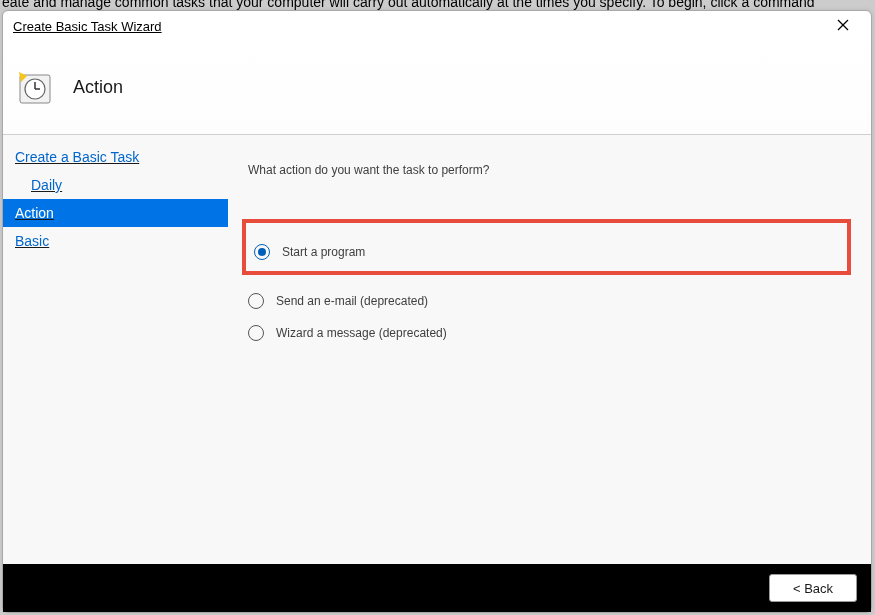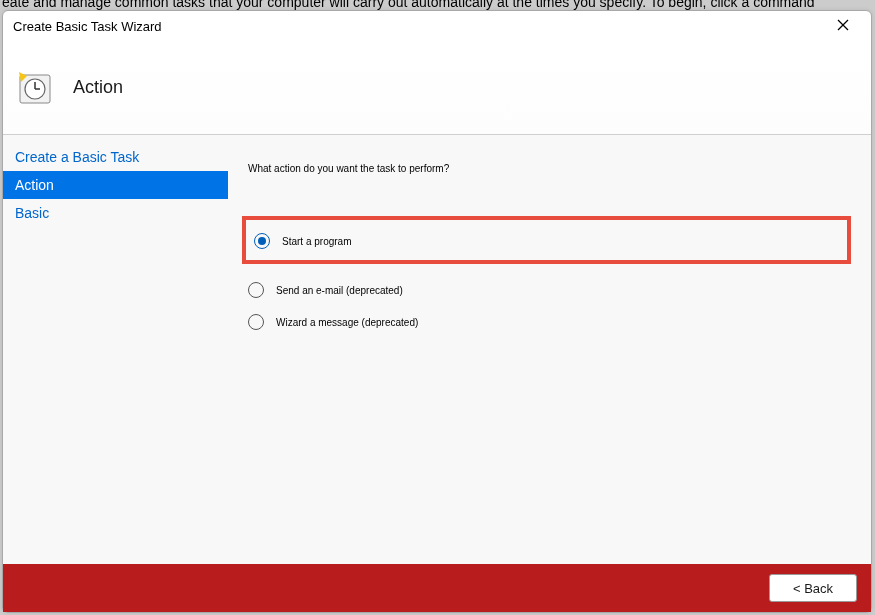--- a/index.html
+++ b/index.html
@@ -38,20 +38,21 @@
       flex-direction: column;
       box-shadow: 0 0 4px rgba(0,0,0,0.1);
     }
     .titlebar {
       height: 30px;
       display: flex;
       align-items: center;
       padding: 0 6px 0 10px;
       font-size: 13px;
       color: #000;
+      text-decoration: underline;
     }
     .titlebar .title {
       flex: 1;
     }
     .close-btn {
       width: 44px;
       height: 28px;
       display: flex;
       align-items: center;
       justify-content: center;
@@ -81,37 +82,38 @@
     .body {
       flex: 1;
       display: flex;
       background: #f8f8f8;
     }
     .sidebar {
       width: 225px;
       padding-top: 8px;
       font-size: 14px;
       color: #1a1a1a;
+      text-decoration: underline;
     }
     .side-item {
       padding: 4px 12px;
       line-height: 20px;
       cursor: default;
     }
     .side-item.link { color: #0066cc; cursor: pointer; }
     .side-item.indent { padding-left: 28px; color: #0066cc; cursor: pointer; }
     .side-item.selected {
       background: #0073e6;
       color: #ffffff;
     }
     .content {
       flex: 1;
       padding: 28px 20px 10px 20px;
-      font-size: 10px;
-      color: #000000;
+      font-size: 12px;
+      color: #404040;
     }
     .prompt {
       margin-bottom: 42px;
     }
     .options {
       display: flex;
       flex-direction: column;
       gap: 12px;
     }
     .option-row {
@@ -134,34 +136,34 @@
     .radio.selected { border-color: #005fb8; }
     .radio.selected::after {
       content: "";
       width: 8px;
       height: 8px;
       background: #005fb8;
       border-radius: 50%;
     }
     .highlight-box {
       border: 4px solid #e74c3c;
-      padding: 12px 110px 10px 8px;
+      padding: 20px 110px 10px 8px;
       margin-left: -6px;
       margin-bottom: 4px;
       display: inline-flex;
     }
     .highlight-box .option-row { padding: 1px 0; }
     .footer {
       height: 48px;
       display: flex;
       align-items: center;
       justify-content: flex-end;
       gap: 10px;
       padding: 0 14px;
-      background: #b91c1c;
+      background: #000000;
     }
     .btn {
       min-width: 88px;
       height: 28px;
       border: 1px solid #9a9a9a;
       background: #ffffff;
       font-size: 13px;
       color: #1a1a1a;
       border-radius: 3px;
       cursor: pointer;
@@ -202,20 +204,21 @@
         <line x1="18" y1="19" x2="23" y2="19" stroke="#333" stroke-width="1.5"></line>
         <polygon points="2,2 10,6 4,12" fill="#f5c518"></polygon>
       </svg>
     </div>
     <div class="header-title">Action</div>
   </div>
 
   <div class="body">
     <div class="sidebar">
       <div class="side-item link">Create a Basic Task</div>
+      <div class="side-item indent">Daily</div>
       <div class="side-item selected">Action</div>
       <div class="side-item link">Basic</div>
     </div>
 
     <div class="content">
       <div class="prompt">What action do you want the task to perform?</div>
       <div class="options">
 
         <div class="highlight-box">
           <div class="option-row">

